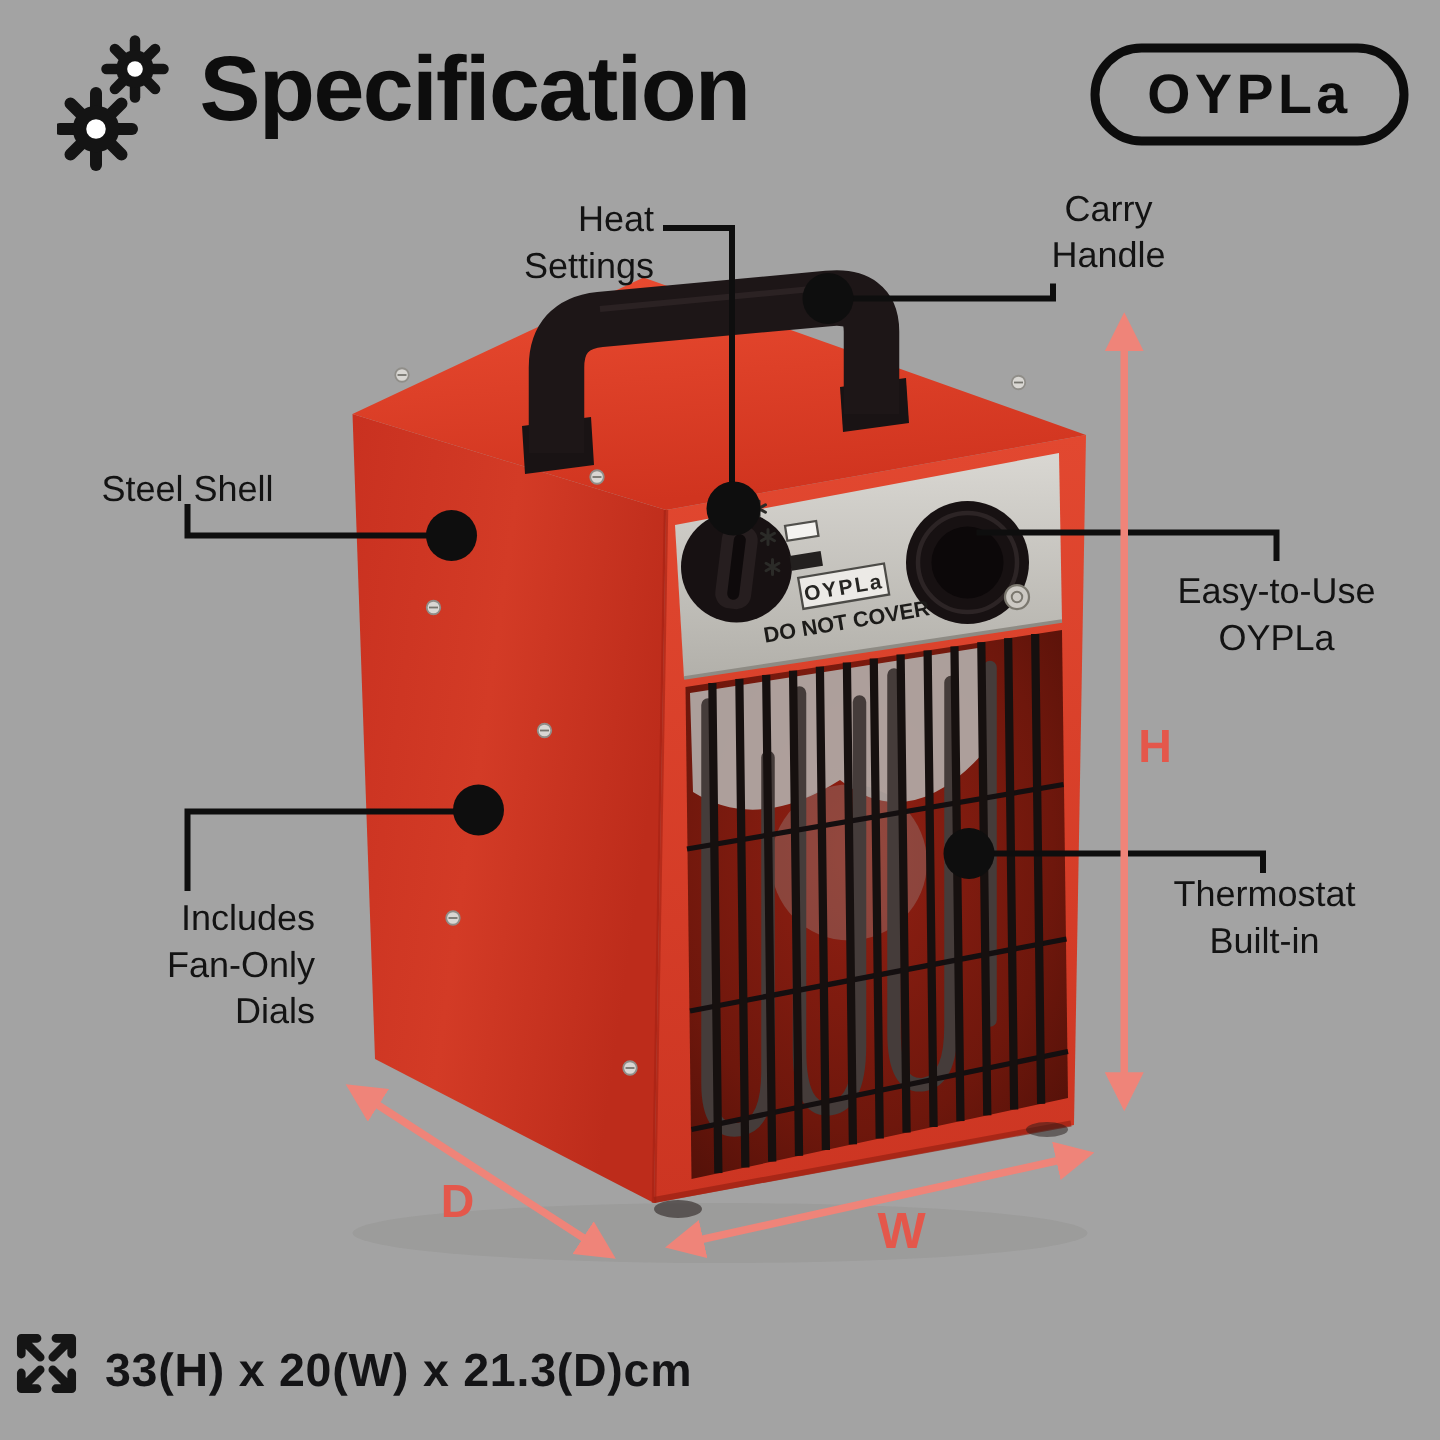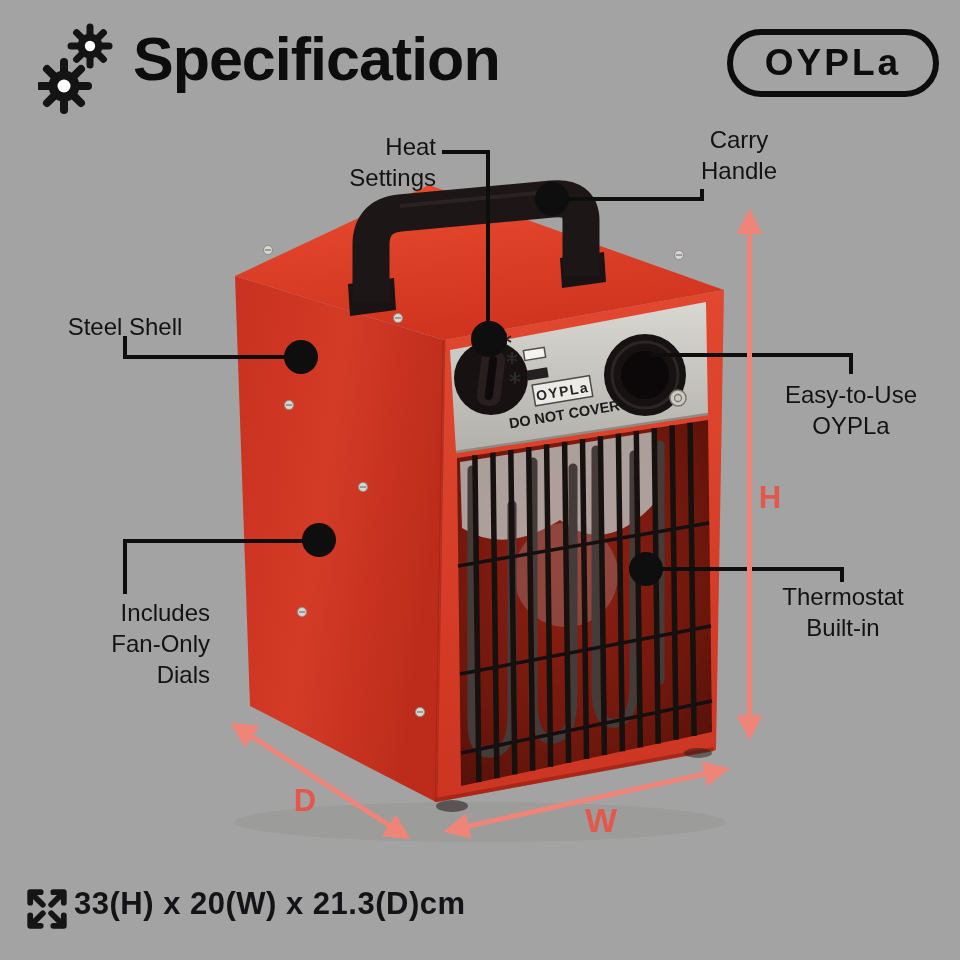--- a/index.html
+++ b/index.html
@@ -12,21 +12,21 @@
   .brand-logo{position:absolute;left:727px;top:29px;width:200px;height:56px;border:6px solid #0d0d0d;
               border-radius:34px;display:flex;align-items:center;justify-content:center;}
   .brand-logo span{font-size:37px;font-weight:bold;letter-spacing:3px;color:#0d0d0d;}
   .callout{position:absolute;font-weight:normal;font-size:24px;line-height:31px;color:#131313;}
   .co-heat{left:236px;top:131px;width:200px;text-align:right;}
   .co-carry{left:654px;top:124px;width:170px;text-align:center;}
   .co-steel{left:40px;top:311px;width:170px;text-align:center;}
   .co-dials{left:766px;top:379px;width:170px;text-align:center;}
   .co-fan{left:40px;top:597px;width:170px;text-align:right;}
   .co-thermo{left:758px;top:581px;width:170px;text-align:center;}
-  .footer{position:absolute;left:26px;top:886px;display:flex;align-items:flex-start;gap:6px;}
+  .footer{position:absolute;left:10px;top:886px;display:flex;align-items:flex-end;gap:18px;}
   .footer .size-text{font-size:31px;font-weight:bold;color:#141416;letter-spacing:0.5px;}
 </style>
 </head>
 <body>
 
 <div class="canvas">
 
   <svg class="gears" width="78" height="92" viewBox="0 0 78 92">
     <g stroke="#141414" stroke-width="7" stroke-linecap="round">
       <line x1="64" y1="24" x2="71" y2="24"></line>

